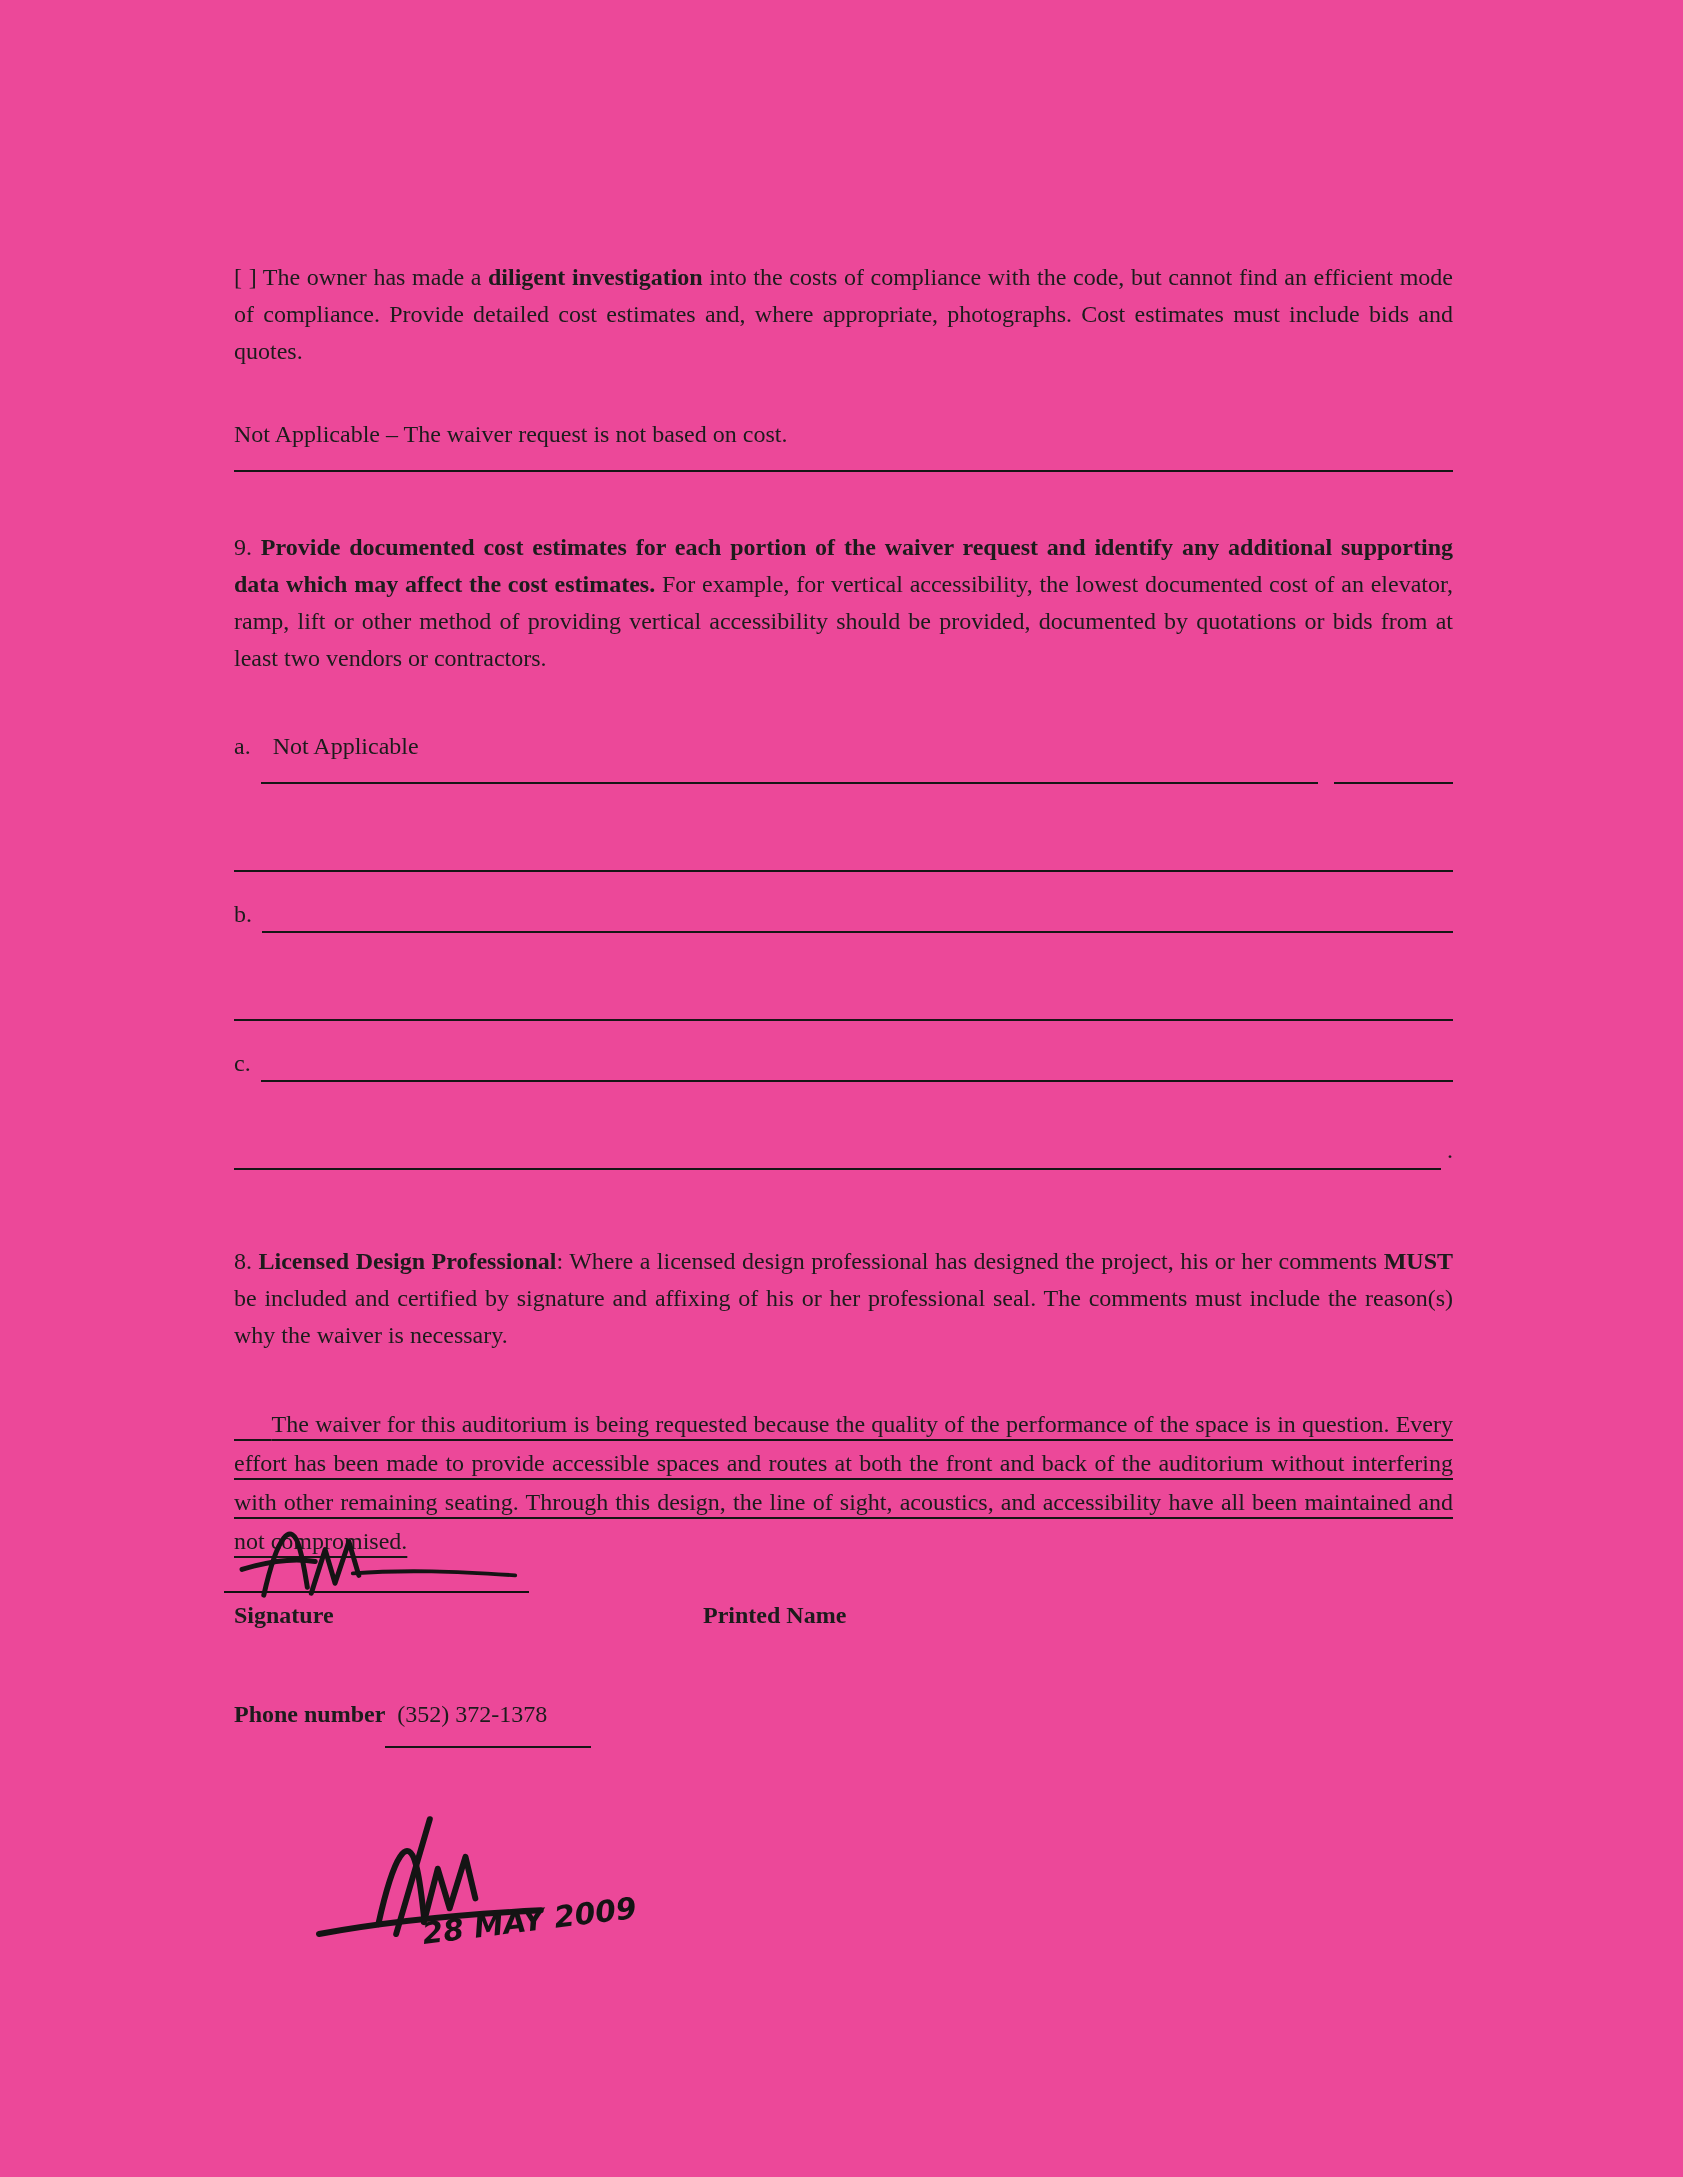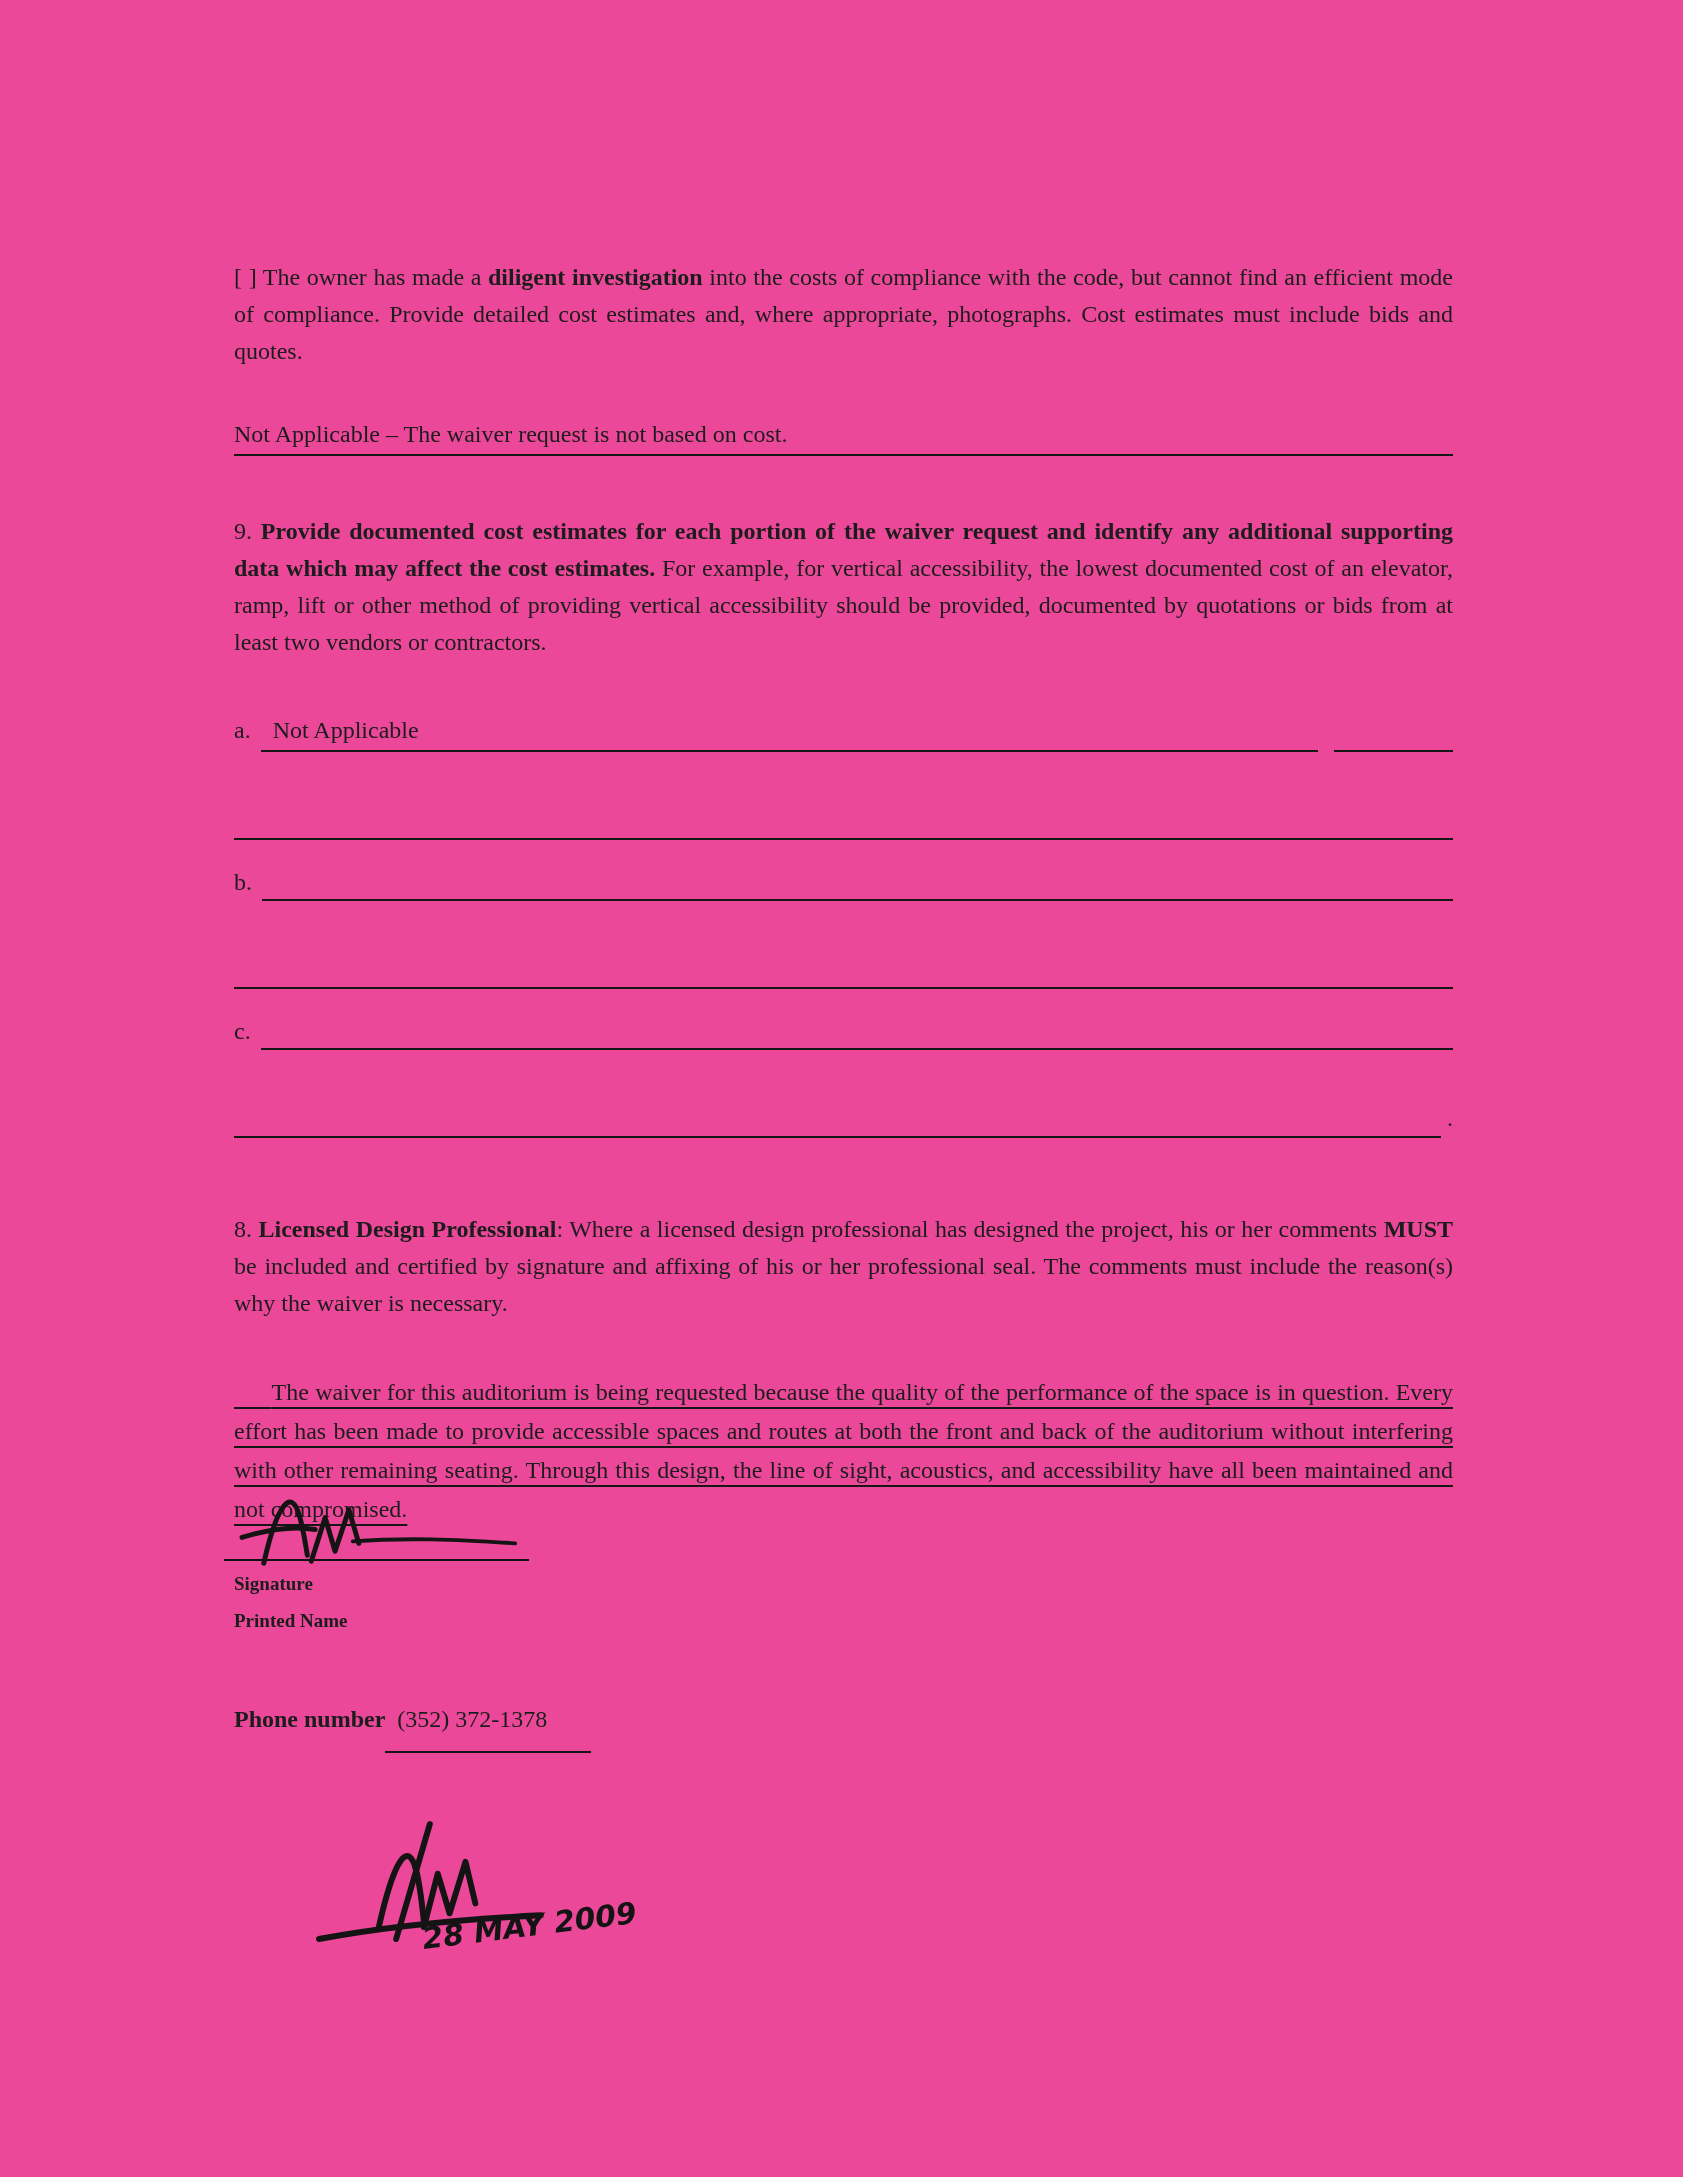--- a/index.html
+++ b/index.html
@@ -12,21 +12,21 @@
     font-family:"Liberation Serif", serif;
     color:#1c1c1c;
     font-size:24px;
     line-height:37px;
   }
   p{margin:0;}
   .just{text-align:justify;}
   .b{font-weight:bold;}
   
   .u-row{display:flex;align-items:stretch;}
-  .u-text{border-bottom:2px solid #161616;padding-bottom:1px;white-space:nowrap;}
+  .u-text{border-bottom:2px solid #161616;padding-bottom:17px;white-space:nowrap;}
   .fill{flex:1;border-bottom:2px solid #161616;}
   .fill-short{width:119px;border-bottom:2px solid #161616;}
   .fill-short2{width:69px;border-bottom:2px solid #161616;}
   .gap{width:16px;}
   .ans-label{margin-right:10px;white-space:nowrap;}
   .ans-value{padding-left:12px;padding-right:6px;}
   .blank{border-bottom:2px solid #161616;height:36px;}
   .blank-row{display:flex;align-items:stretch;}
   .period{margin-left:6px;}
   
@@ -48,21 +48,21 @@
     text-underline-offset:7px;
     line-height:39px;
   }
   
   .sig-row{display:flex;align-items:flex-end;margin-top:30px;}
   .sig-left{position:relative;width:469px;}
   .sig-line{width:305px;border-bottom:2.5px solid #111;margin-left:-10px;}
   .sig-svg{position:absolute;left:-6px;bottom:-16px;}
   .sig-right{flex:1;display:flex;align-items:stretch;}
   .name-val{border-bottom:2px solid #161616;padding-right:14px;white-space:nowrap;}
-  .sig-labels{display:flex;margin-top:4px;font-weight:bold;font-size:19px;flex-direction:column;}
+  .sig-labels{display:flex;margin-top:4px;font-weight:bold;font-size:24px;}
   .sig-labels .left{width:469px;}
   .phone-row{margin-top:62px;display:flex;align-items:stretch;}
   .phone-label{font-weight:bold;white-space:nowrap;}
   .phone-val{border-bottom:2px solid #161616;padding:0 44px 13px 12px;white-space:nowrap;}
   .seal{margin-top:55px;font-weight:bold;}
   .bottom-sig{margin-top:65px;margin-left:79px;}
   svg .stroke{fill:none;stroke:#141414;stroke-linecap:round;stroke-linejoin:round;}
   .date-text{
     font-family:"DejaVu Sans", sans-serif;
     font-style:italic;

